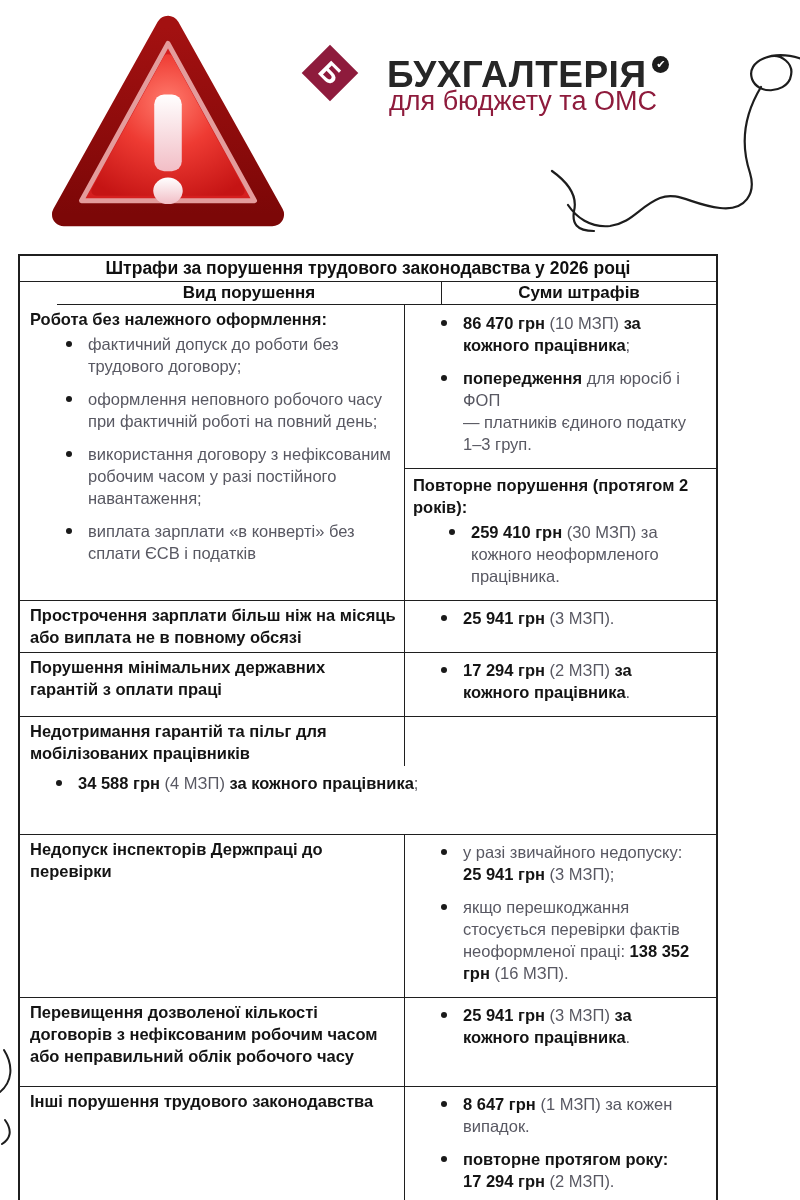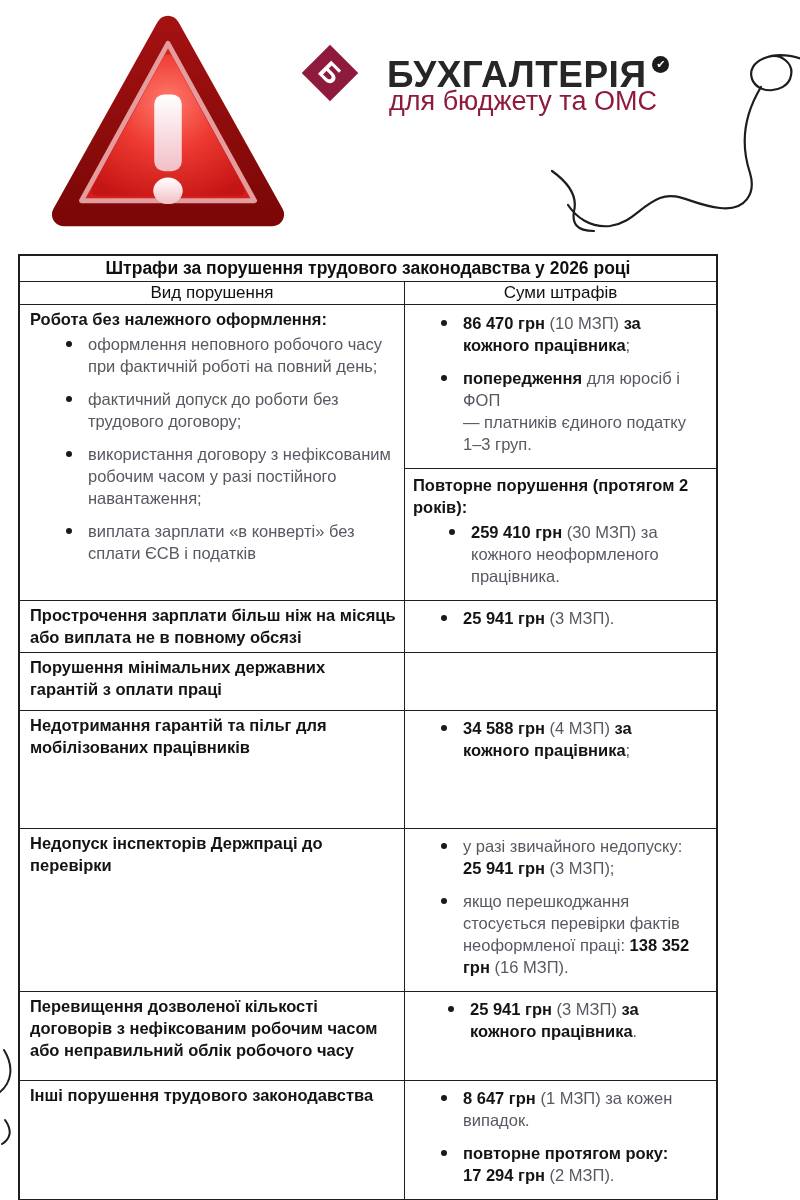--- a/index.html
+++ b/index.html
@@ -30,31 +30,31 @@
   #sq-bottom{left:0px;top:1040px;width:700px;height:160px;}
   
   .tbl{
     position:absolute;left:18px;top:254px;width:700px;border:2px solid #1f1f1f;background:#fff;
     box-sizing:border-box;font-size:16.5px;line-height:22px;
   }
   .t-title{
     min-height:25px;border-bottom:1.5px solid #1f1f1f;text-align:center;font-weight:700;
     font-size:17.5px;line-height:25px;color:#101010;
   }
-  .t-head{display:flex;border-bottom:1.5px solid #1f1f1f;font-weight:400;color:#101010;}
+  .t-head{display:flex;border-bottom:1.5px solid #1f1f1f;font-weight:700;color:#101010;margin-left:37px;}
   .t-head>div{line-height:22px;min-height:22px;text-align:center;font-size:17px;box-sizing:border-box;}
   .th-l{width:385px;border-right:1.5px solid #1f1f1f;}
   .th-r{flex:1;}
   .row{display:flex;border-bottom:1.5px solid #1f1f1f;box-sizing:border-box;}
   .row:last-child{border-bottom:none;}
   .cl{width:385px;border-right:1.5px solid #1f1f1f;box-sizing:border-box;padding:3px 8px 2px 10px;}
   .cr{flex:1;box-sizing:border-box;padding:3px 22px 2px 0;}
   .cr.nopad{padding:0;}
-  .r1{min-height:287px;} .r2{min-height:52px;} .r3{min-height:58px;} .r4{min-height:118px;}
-  .r5{min-height:123px;} .r6{min-height:89px;gap:7px;} .r7{min-height:108px;}
+  .r1{min-height:287px;} .r2{min-height:52px;} .r3{min-height:58px;} .r4{min-height:118px;flex-direction:column;}
+  .r5{min-height:123px;} .r6{min-height:89px;} .r7{min-height:108px;}
   .sub1{min-height:134px;border-bottom:1.5px solid #1f1f1f;box-sizing:border-box;padding:4px 6px 2px 0;}
   .sub2{box-sizing:border-box;padding:5px 6px 2px 8px;}
   .hdr{font-weight:700;color:#141414;}
   ul{margin:3px 0 0 0;padding:0 4px 0 58px;list-style:none;}
   .cl ul{padding-left:58px;}
   li{position:relative;margin:0 0 11px 0;color:#585862;}
   li::before{
     content:"";position:absolute;left:-22px;top:8px;width:6px;height:6px;border-radius:50%;background:#1a1a1a;
   }
   .b{font-weight:700;color:#141414;margin-top:16px;}
@@ -112,22 +112,22 @@
     <div class="t-title">Штрафи за порушення трудового законодавства у 2026 році</div>
     <div class="t-head">
       <div class="th-l">Вид порушення</div>
       <div class="th-r">Суми штрафів</div>
     </div>
 
     <div class="row r1">
       <div class="cl">
         <div class="hdr">Робота без належного оформлення:</div>
         <ul>
+            <li>фактичний допуск до роботи без трудового договору;</li>
             <li>оформлення неповного робочого часу при фактичній роботі на повний день;</li>
-            <li>фактичний допуск до роботи без трудового договору;</li>
             <li>використання договору з нефіксованим робочим часом у разі постійного навантаження;</li>
             <li>виплата зарплати «в конверті» без сплати ЄСВ і податків</li>
           </ul>
       </div>
       <div class="cr nopad">
         <div class="sub1">
           <ul>
               <li><span class="b">86 470 грн</span><span> (10 МЗП) </span><span class="b">за кожного працівника</span><span>;</span></li>
               <li><span class="b">попередження</span><span> для юросіб і ФОП</span><br><span>— платників єдиного податку 1–3 груп.</span></li>
             </ul>
@@ -149,20 +149,25 @@
         <ul>
             <li><span class="b">25 941 грн</span><span> (3 МЗП).</span></li>
           </ul>
       </div>
     </div>
 
     <div class="row r3">
       <div class="cl">
         <div class="hdr">Порушення мінімальних державних гарантій з оплати праці</div>
       </div>
+      <div class="cr">
+        <ul>
+            <li><span class="b">17 294 грн</span><span> (2 МЗП) </span><span class="b">за кожного працівника</span><span>.</span></li>
+          </ul>
+      </div>
     </div>
 
     <div class="row r4">
       <div class="cl">
         <div class="hdr">Недотримання гарантій та пільг для мобілізованих працівників</div>
       </div>
       <div class="cr">
         <ul>
             <li><span class="b">34 588 грн</span><span> (4 МЗП) </span><span class="b">за кожного працівника</span><span>;</span></li>
           </ul>

